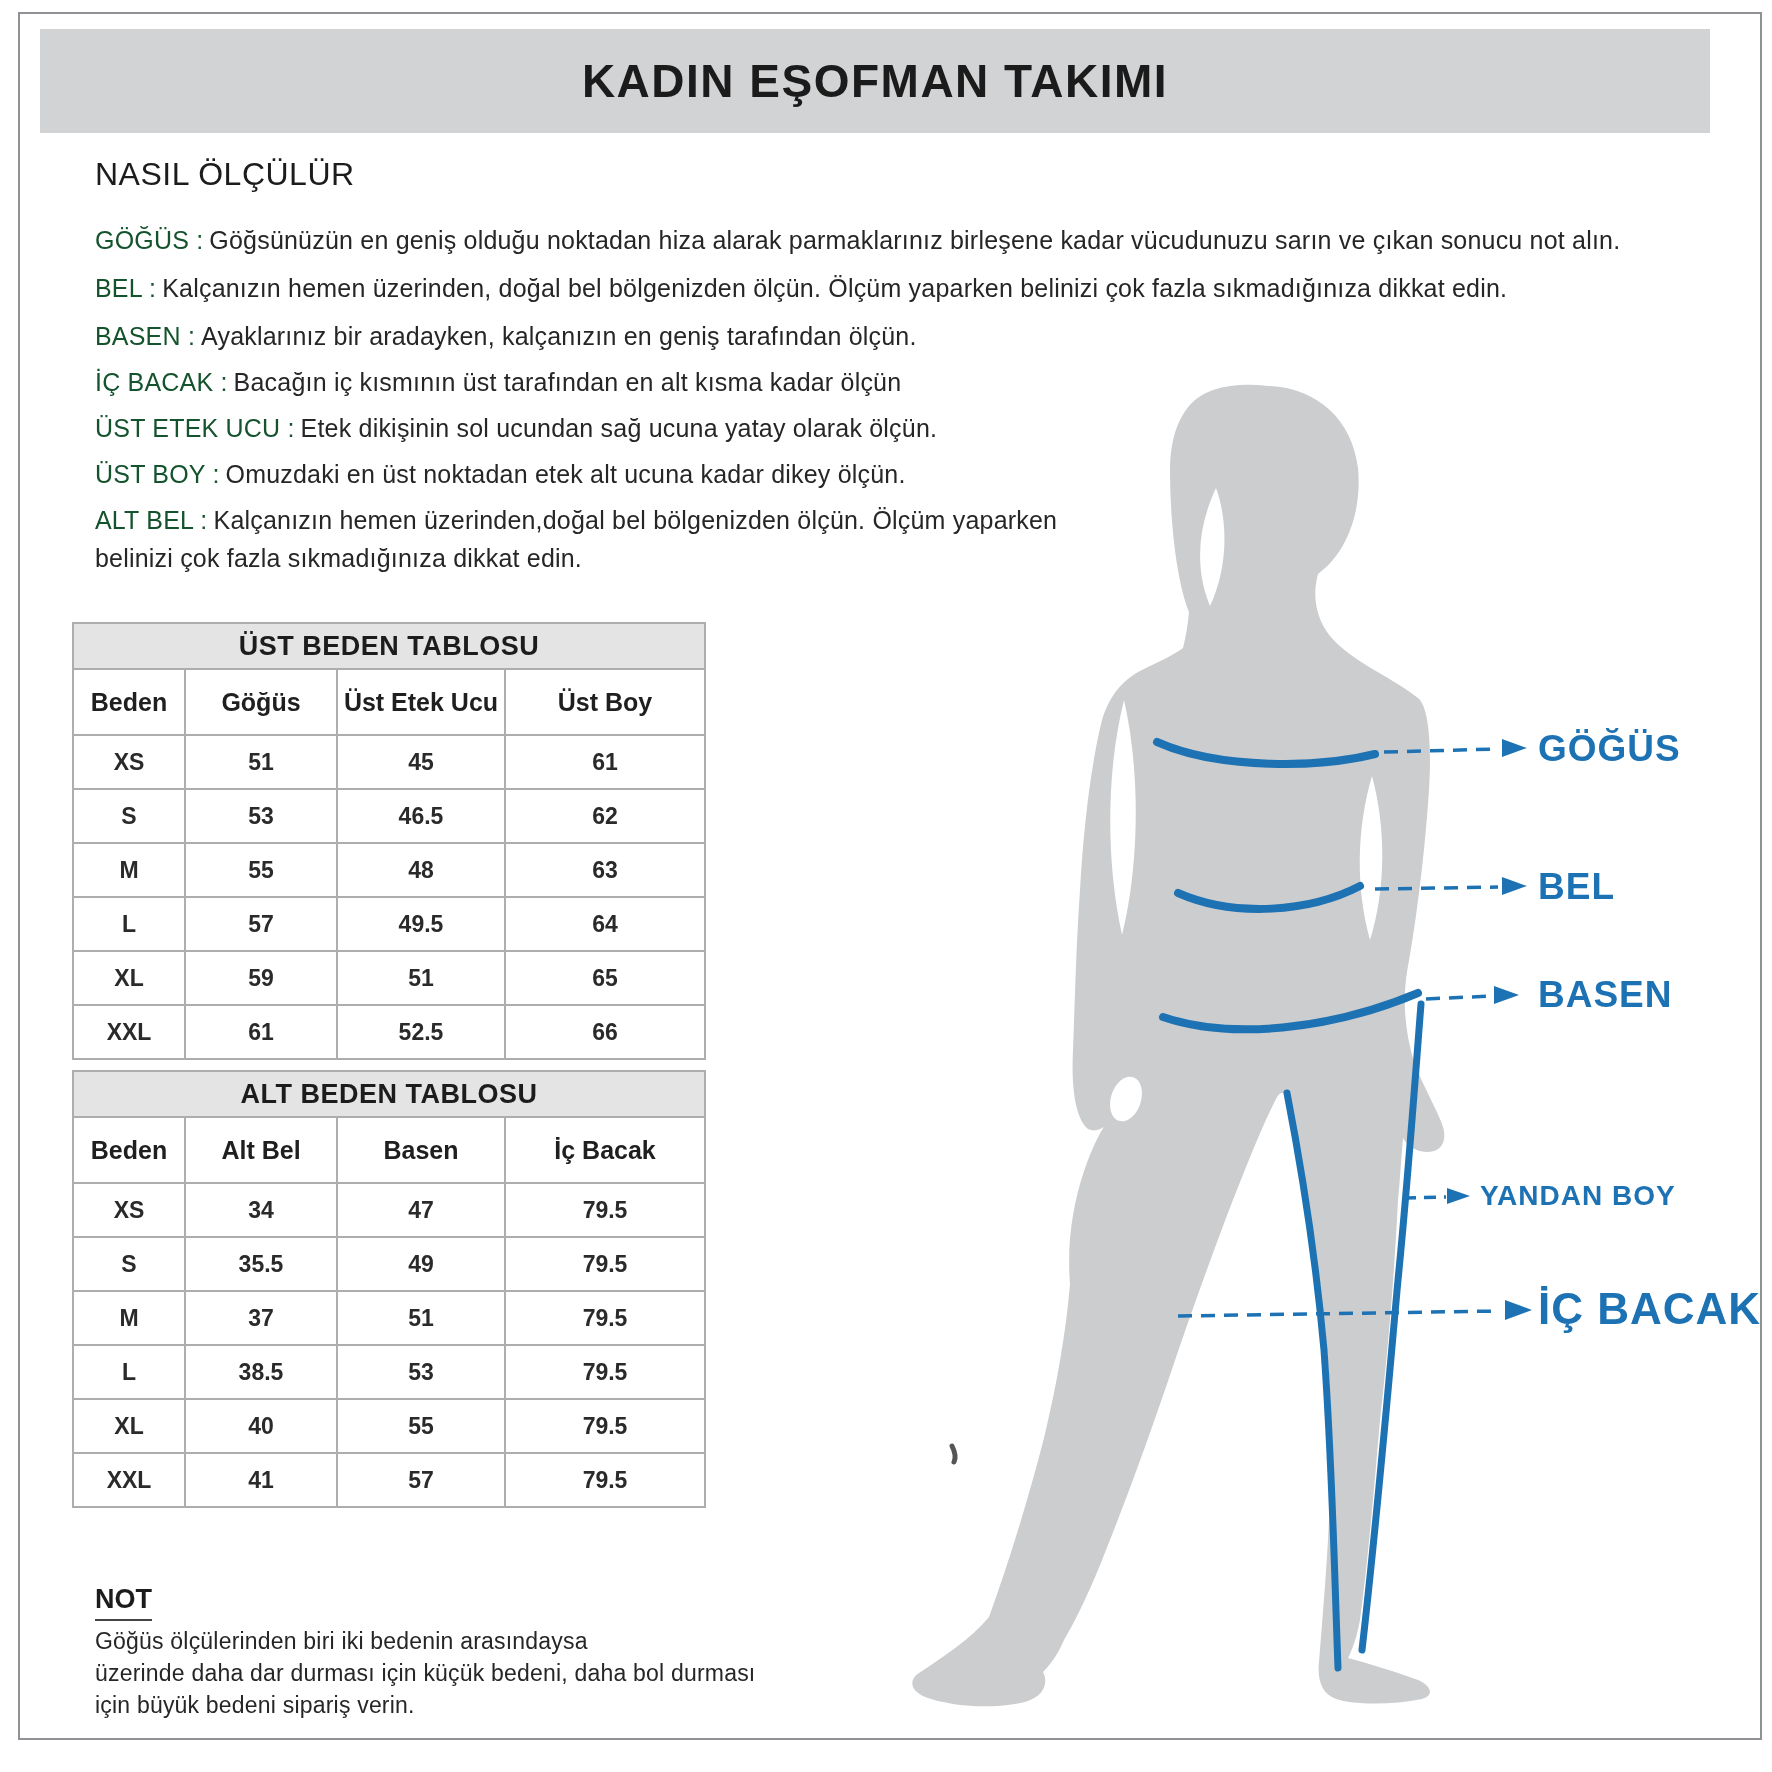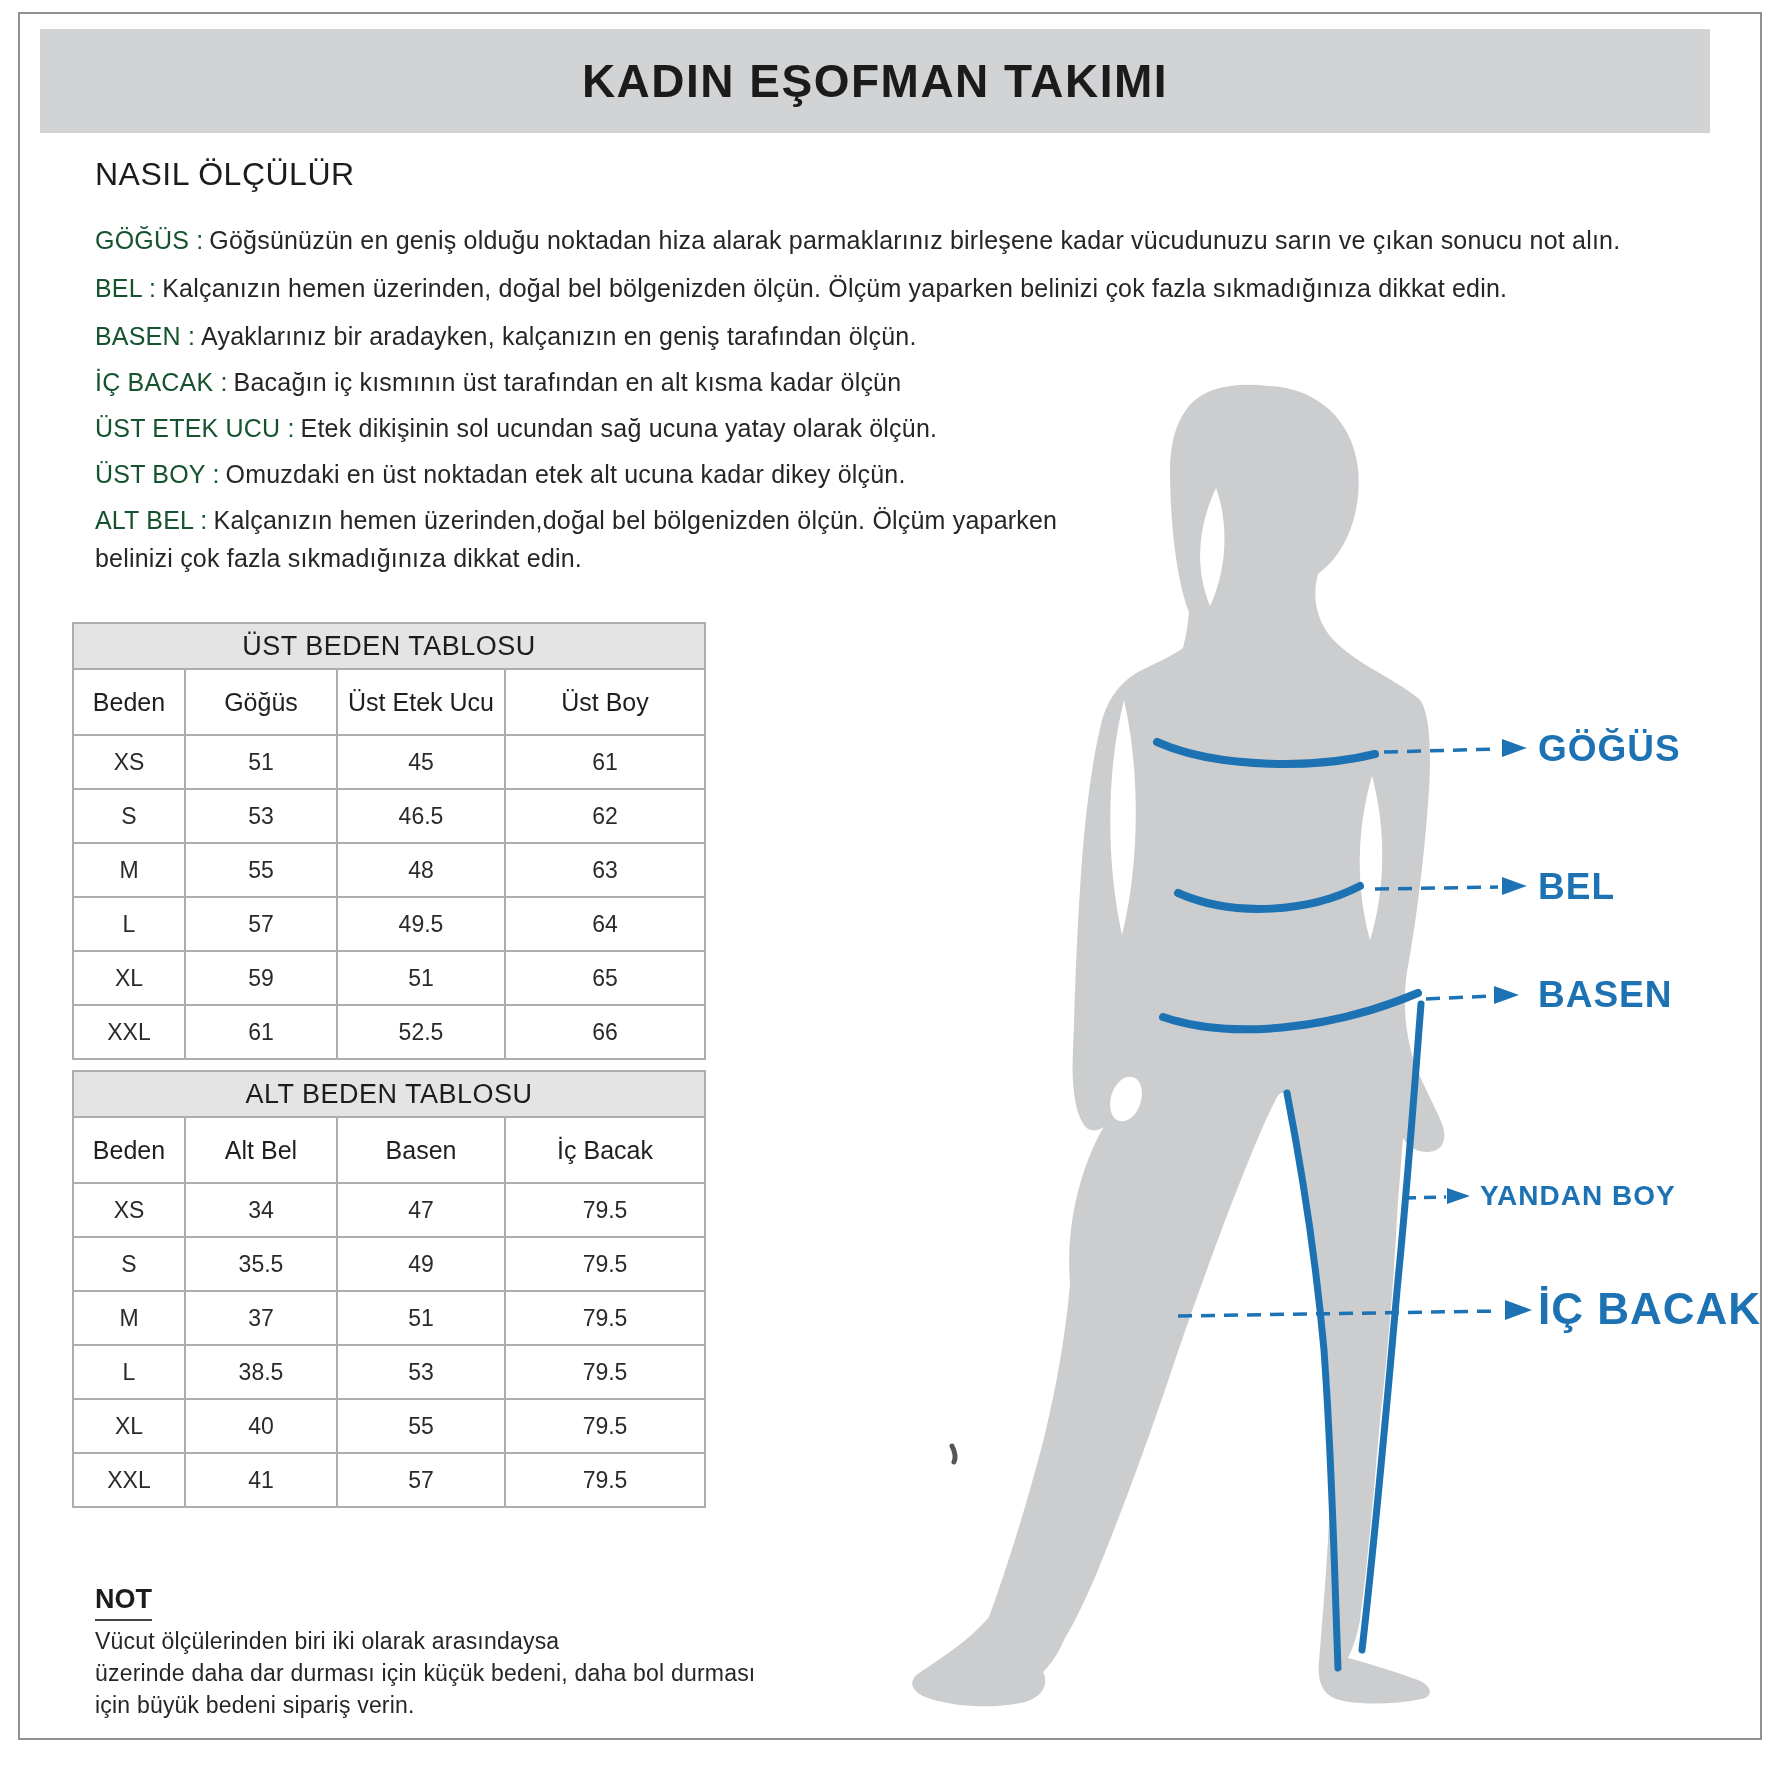--- a/index.html
+++ b/index.html
@@ -21,21 +21,21 @@
   .howto-heading{
     position:absolute;left:95px;top:156px;font-size:32px;font-weight:400;letter-spacing:.5px;
   }
   .desc{position:absolute;left:95px;white-space:nowrap;font-size:25px;color:#262626;letter-spacing:.2px;}
   .desc b{font-weight:400;color:#14532d;margin-right:6px;}
   .desc.wrapline{font-weight:400;}
   
   .size-table{position:absolute;left:72px;width:632px;border-collapse:collapse;table-layout:fixed;}
   .size-table td{
     border:2px solid #adadad;text-align:center;vertical-align:middle;
-    font-weight:400;color:#2a2a2a;background:#fff;
+    font-weight:700;color:#2a2a2a;background:#fff;
   }
   .size-table .t-title{
     background:#e4e4e4;font-size:27px;height:42px;color:#1c1c1c;letter-spacing:.5px;
   }
   .size-table .t-head td{height:62px;font-size:25px;color:#1f1f1f;}
   .size-table .t-row td{height:50px;font-size:23px;}
   
   .fig-label{
     position:absolute;color:#1d72b4;font-weight:700;letter-spacing:1px;white-space:nowrap;
   }
@@ -272,17 +272,17 @@
     <path fill="#1d72b4" d="M 1532 1310 l -27 -10 v 20 Z"></path>
   </svg>
 
   <div class="fig-label lbl-chest" style="left:1538px;top:728px">GÖĞÜS</div>
   <div class="fig-label lbl-waist" style="left:1538px;top:866px">BEL</div>
   <div class="fig-label lbl-hip" style="left:1538px;top:974px">BASEN</div>
   <div class="fig-label lbl-side" style="left:1480px;top:1180px">YANDAN BOY</div>
   <div class="fig-label lbl-inseam" style="left:1538px;top:1284px">İÇ BACAK</div>
 
   <div class="note-heading">NOT</div>
-  <div class="note-line" style="top:1628px">Vücut ölçülerinden biri iki olarak arasındaysa</div>
+  <div class="note-line" style="top:1628px">Göğüs ölçülerinden biri iki bedenin arasındaysa</div>
   <div class="note-line" style="top:1660px">üzerinde daha dar durması için küçük bedeni, daha bol durması</div>
   <div class="note-line" style="top:1692px">için büyük bedeni sipariş verin.</div>
 
 </div>
 
 </body></html>

